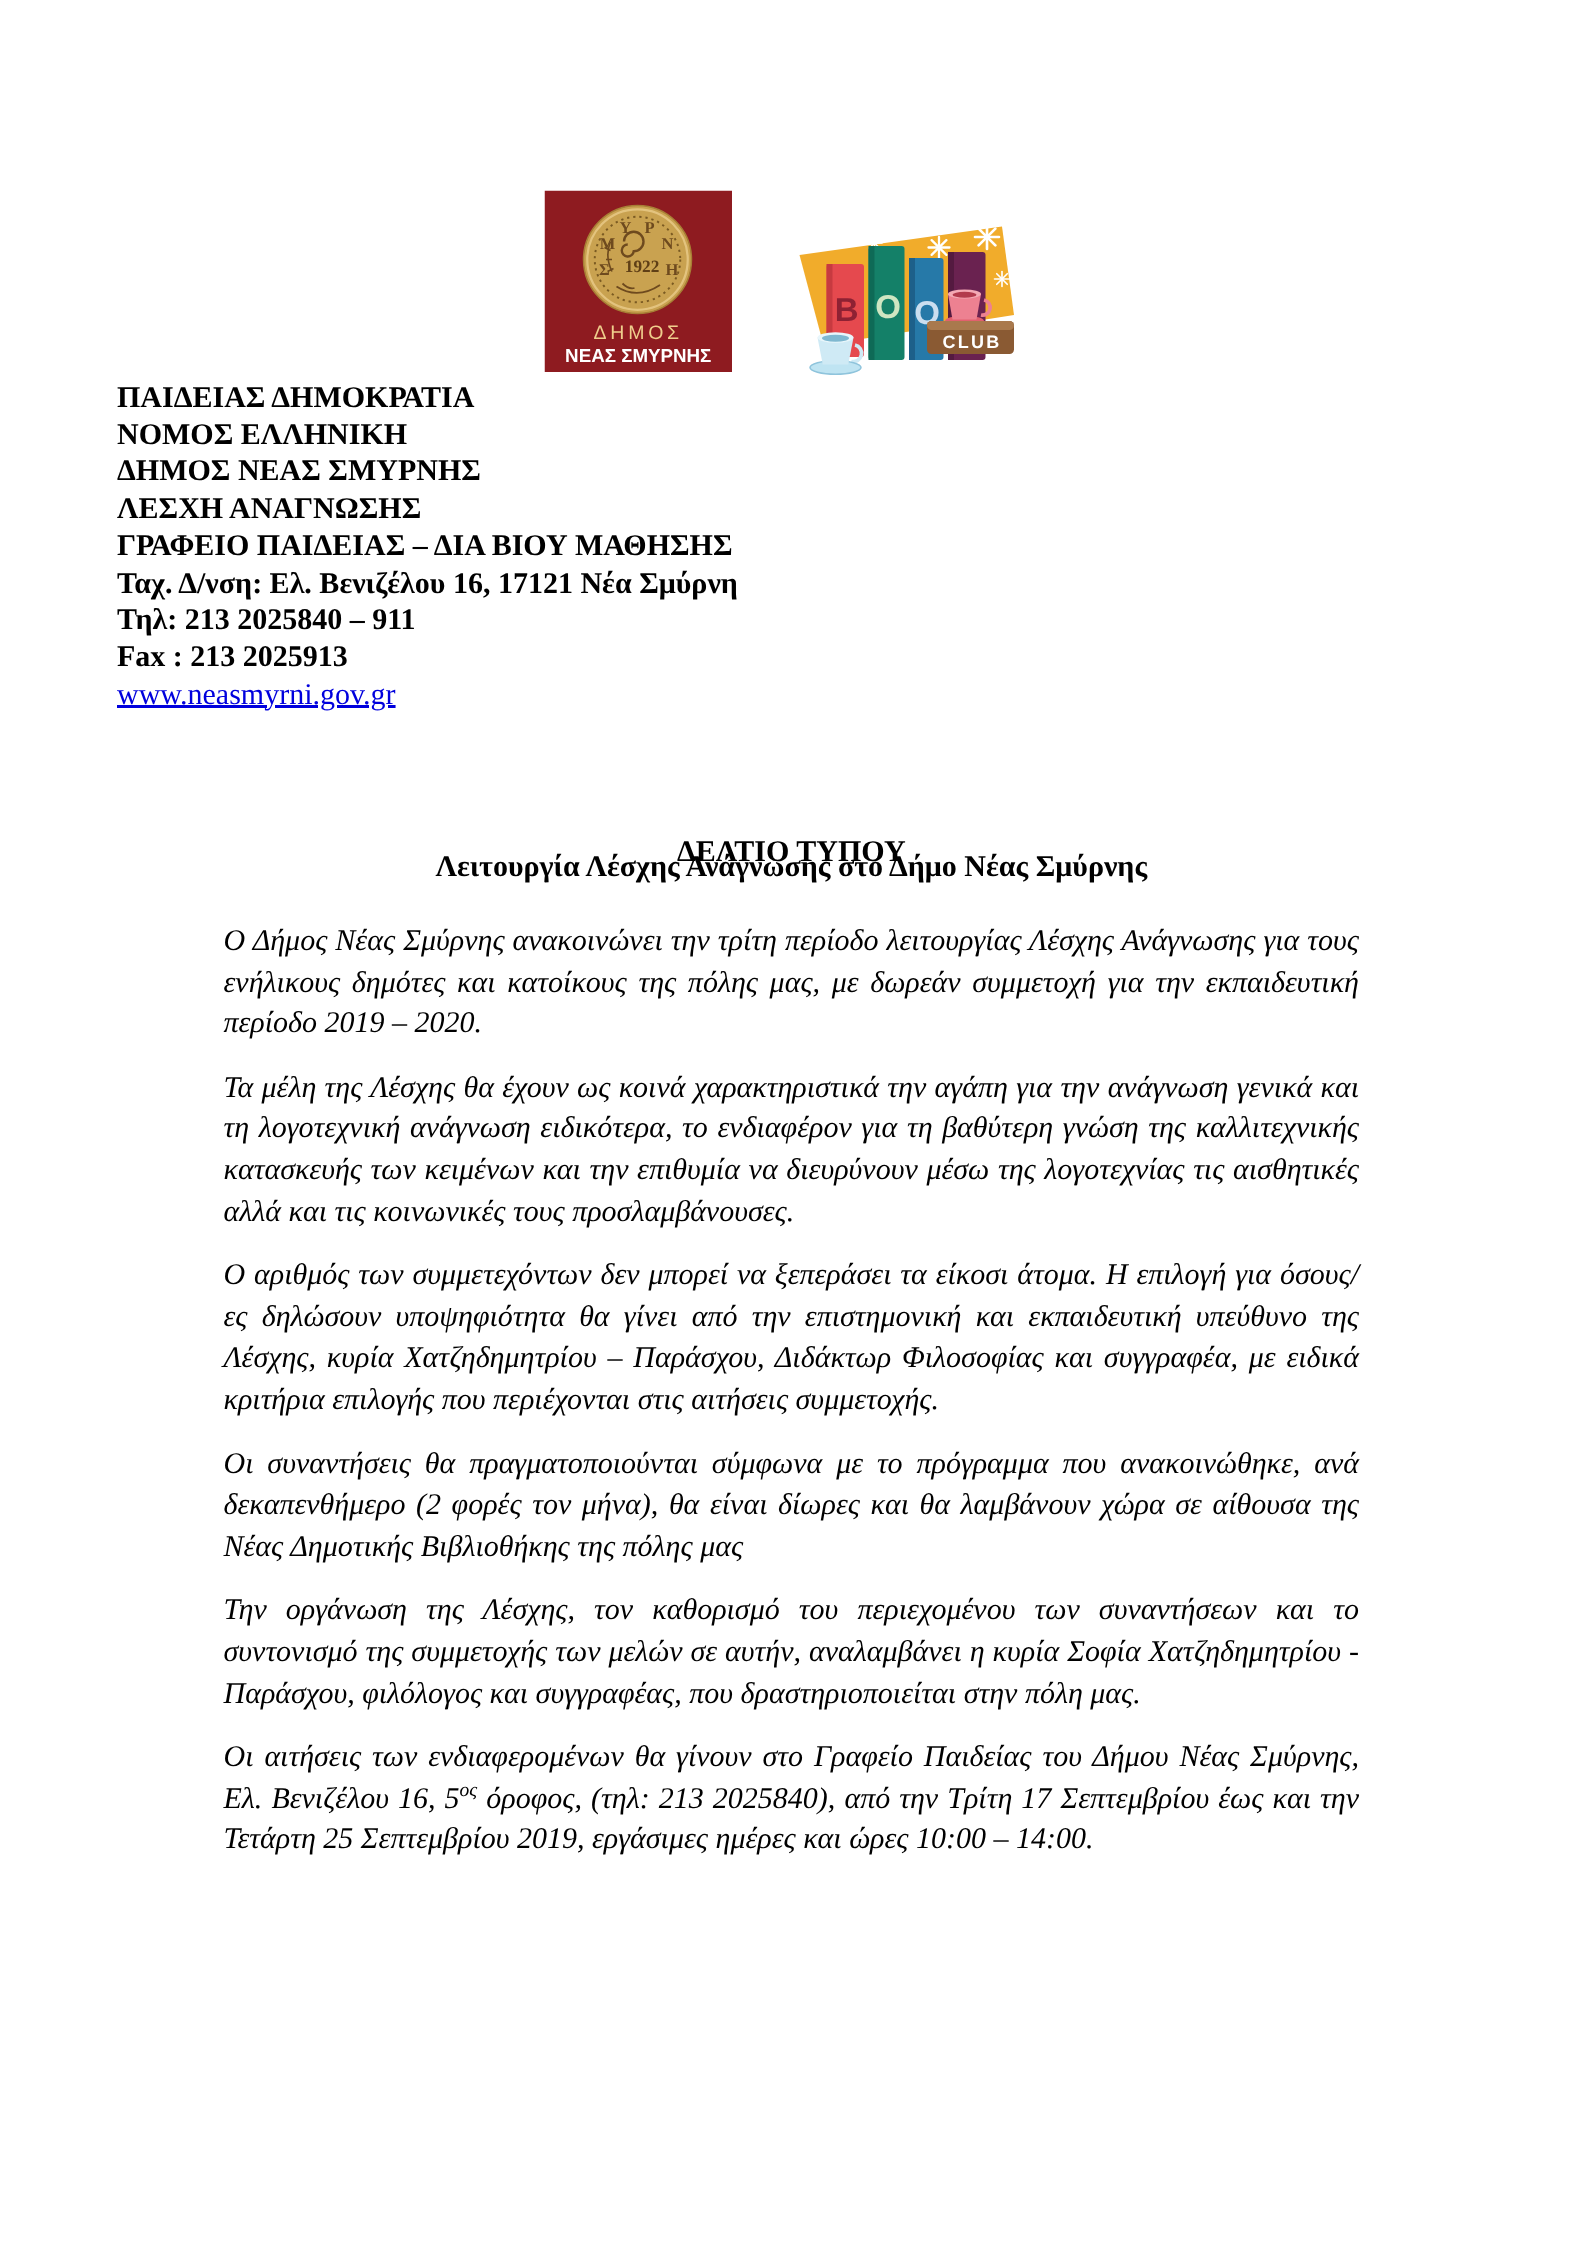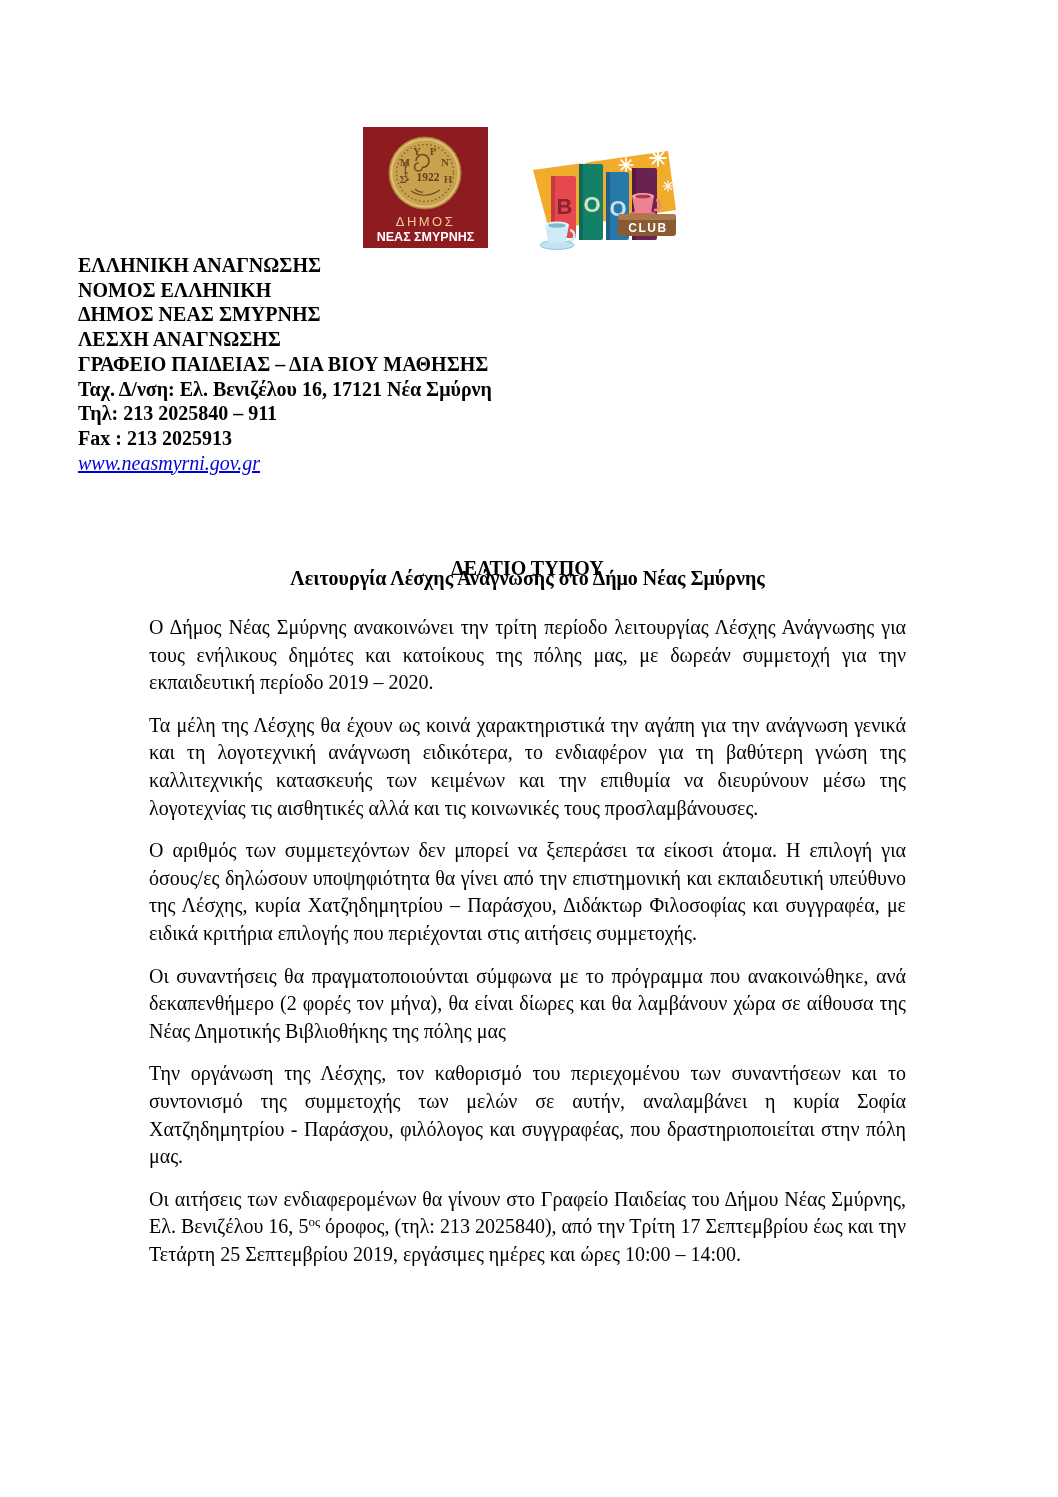--- a/index.html
+++ b/index.html
@@ -9,33 +9,33 @@
   }
 
   
   .logo-municipality { position:absolute; left:363px; top:127px; width:125px; height:121px; }
   .logo-bookclub     { position:absolute; left:527px; top:148px; width:152px; height:104px; }
 
   
   .letterhead { position:absolute; left:78px; top:253px; font-size:20px; line-height:24.7px; white-space:nowrap; }
   .lh-bold    { font-weight:bold; }
   .lh-regular { font-weight:normal; }
-  .lh-link    { color:#0000dd; text-decoration:underline; font-weight:normal; cursor:pointer;font-style:italic; }
+  .lh-link    { color:#0000dd; text-decoration:underline; font-weight:normal; cursor:pointer; }
 
   
   .pr-title, .pr-subtitle {
     position:absolute; left:149px; width:757px; text-align:center;
     font-weight:bold; font-size:20px; line-height:24.7px;
   }
   .pr-title    { top:524px;margin-top:32px; }
   .pr-subtitle { top:566px;text-align:center; }
 
   .pr-body {
     position:absolute; left:149px; top:614px; width:757px;
-    font-size:20px; line-height:27.6px; text-align:justify;
+    font-size:20px; line-height:27.6px; text-align:justify;font-style:italic;
   }
   .pr-body p { margin:0 0 15px 0; }
   .pr-body sup { font-size:13px; line-height:0;margin-top:28px; }
 
   
   .seal-serif   { font-family:"Liberation Serif", serif; }
   .logo-sans    { font-family:"Liberation Sans", sans-serif; }
 </style>
 </head>
 <body>
@@ -119,21 +119,21 @@
     <g>
       <path d="M43,82 a5.5,5.5 0 1,1 -2.5,11" stroke="#CFEAF5" stroke-width="2.5" fill="none"></path>
       <ellipse cx="30" cy="97" rx="17" ry="4.5" fill="#BFE4F2" stroke="#8FC4DC" stroke-width="1"></ellipse>
       <path d="M18,77 h24 l-3.5,18 h-17 z" fill="#CFEAF5"></path>
       <ellipse cx="30" cy="77" rx="12" ry="3.5" fill="#E8F6FB"></ellipse>
       <ellipse cx="30" cy="77.5" rx="9" ry="2.3" fill="#7FB8D0"></ellipse>
     </g>
   </svg>
 
   <div class="letterhead">
-    <div class="lh-bold">ΕΛΛΗΝΙΚΗ ΑΝΑΓΝΩΣΗΣ</div>
+    <div class="lh-bold">ΠΑΙΔΕΙΑΣ ΔΗΜΟΚΡΑΤΙΑ</div>
     <div class="lh-bold">ΝΟΜΟΣ ΕΛΛΗΝΙΚΗ</div>
     <div class="lh-bold">ΔΗΜΟΣ ΝΕΑΣ ΣΜΥΡΝΗΣ</div>
     <div class="lh-bold">ΛΕΣΧΗ ΑΝΑΓΝΩΣΗΣ</div>
     <div class="lh-bold">ΓΡΑΦΕΙΟ ΠΑΙΔΕΙΑΣ – ΔΙΑ ΒΙΟΥ ΜΑΘΗΣΗΣ</div>
     <div class="lh-bold">Ταχ. Δ/νση: Ελ. Βενιζέλου 16, 17121 Νέα Σμύρνη</div>
     <div class="lh-bold">Τηλ: 213 2025840 – 911</div>
     <div class="lh-bold">Fax : 213 2025913</div>
     <div><a class="lh-link" href="#">www.neasmyrni.gov.gr</a></div>
   </div>
 

